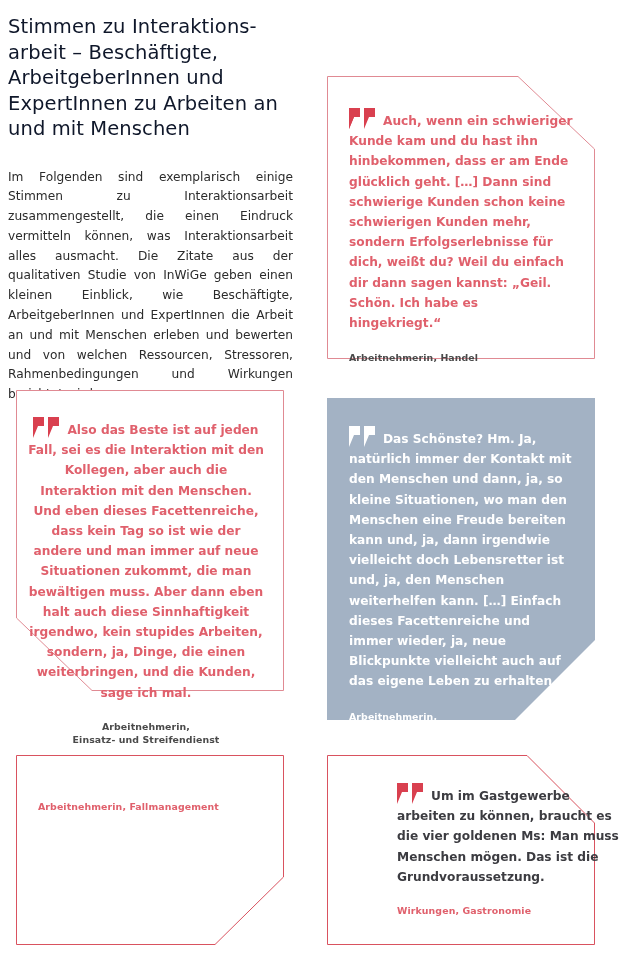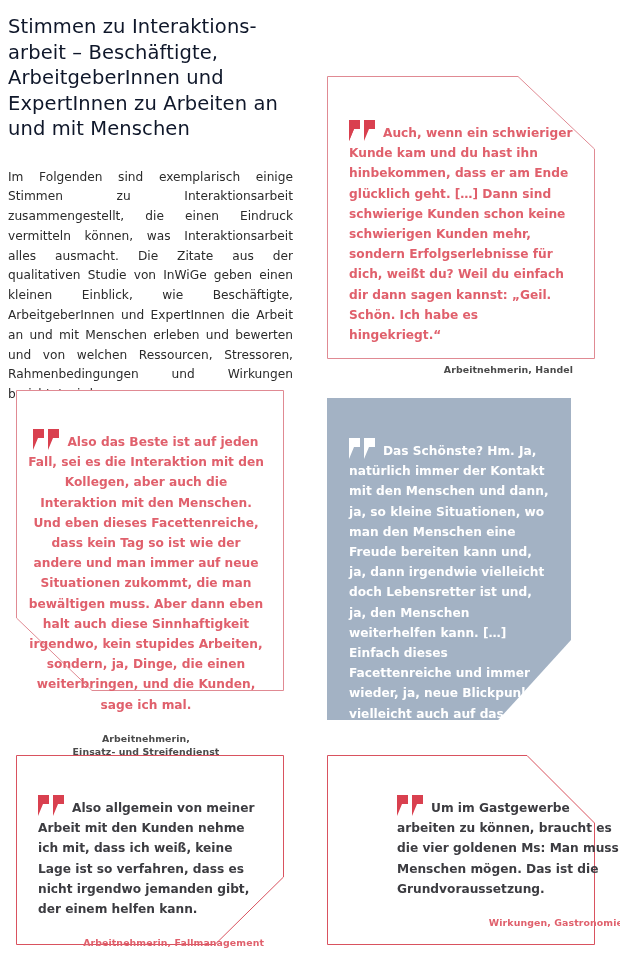--- a/index.html
+++ b/index.html
@@ -54,21 +54,21 @@
   
   .qbox svg.frame {
     position: absolute;
     left: 0; top: 0;
     width: 100%;
     height: 100%;
     display: block;
   }
   .qbox .content {
     position: absolute;
-    left: 0; top: 12px;
+    left: 0; top: 0;
     width: 100%;
     height: 100%;
     box-sizing: border-box;
   }
 
   .quote-text {
     margin: 0;
     font-size: 12.2px;
     line-height: 20.2px;
     font-weight: 600;
@@ -77,21 +77,20 @@
     display: inline-block;
     vertical-align: -4px;
     margin-right: 7px;
   }
   .attrib {
     margin: 0;
     font-size: 9.4px;
     line-height: 13.5px;
     font-weight: 700;
     letter-spacing: 0.1px;
-    text-align: right;
   }
 
   
   .theme-red   .quote-text { color: #e0606c; }
   .theme-red   .attrib     { color: #4a4a4a; }
   .theme-red2  .quote-text { color: #e0606c; }
   .theme-red2  .attrib     { color: #4a4a4a; }
   .theme-gray  .quote-text { color: #ffffff; }
   .theme-gray  .attrib     { color: #ffffff; }
   .theme-dark  .quote-text { color: #3c3c41; }
@@ -141,21 +140,21 @@
             <polygon points="0,0 11,0 11,9 5,9 0,21" fill="#d9404f"></polygon>
             <polygon points="15,0 26,0 26,9 20,9 15,21" fill="#d9404f"></polygon>
           </svg>
         </span><span>Also das Beste ist auf jeden Fall, sei es die Interaktion mit den Kollegen, aber auch die Interaktion mit den Menschen. Und eben dieses Facettenreiche, dass kein Tag so ist wie der andere und man immer auf neue Situationen zukommt, die man bewältigen muss. Aber dann eben halt auch diese Sinnhaftigkeit irgendwo, kein stupides Arbeiten, sondern, ja, Dinge, die einen weiterbringen, und die Kunden, sage ich mal.</span>
       </p>
       <p class="attrib center-lines" style="margin-top:17px;">Arbeitnehmerin,</p>
       <p class="attrib center-lines">Einsatz- und Streifendienst</p>
     </div>
   </div>
 
-  <div class="qbox theme-gray" style="left:327px; top:398px; width:244px; height:322px;">
+  <div class="qbox theme-gray" style="left:327px; top:398px; width:268px; height:322px;">
     <svg class="frame" viewBox="0 0 268 322" preserveAspectRatio="none">
       <polygon points="0,0 268,0 268,242 188,322 0,322" fill="#a3b2c4"></polygon>
     </svg>
     <div class="content" style="padding:28px 22px 0 22px;">
       <p class="quote-text">
         <span class="qmark">
           <svg width="27" height="21" viewBox="0 0 27 21" aria-hidden="true">
             <polygon points="0,0 11,0 11,9 5,9 0,21" fill="#ffffff"></polygon>
             <polygon points="15,0 26,0 26,9 20,9 15,21" fill="#ffffff"></polygon>
           </svg>
@@ -164,28 +163,20 @@
       <p class="attrib" style="margin-top:18px;">Arbeitnehmerin,</p>
       <p class="attrib">Einsatz- und Streifendienst</p>
     </div>
   </div>
 
   <div class="qbox theme-dark" style="left:16px; top:755px; width:268px; height:190px;">
     <svg class="frame" viewBox="0 0 268 190" preserveAspectRatio="none">
       <polygon points="0.5,0.5 267.5,0.5 267.5,122 199,189.5 0.5,189.5" fill="#ffffff" stroke="#d9525f" stroke-width="1"></polygon>
     </svg>
     <div class="content" style="padding:28px 20px 0 22px;">
-      <p class="quote-text">
-        <span class="qmark">
-          <svg width="27" height="21" viewBox="0 0 27 21" aria-hidden="true">
-            <polygon points="0,0 11,0 11,9 5,9 0,21" fill="#d9404f"></polygon>
-            <polygon points="15,0 26,0 26,9 20,9 15,21" fill="#d9404f"></polygon>
-          </svg>
-        </span><span>Also allgemein von meiner Arbeit mit den Kunden nehme ich mit, dass ich weiß, keine Lage ist so verfahren, dass es nicht irgendwo jemanden gibt, der einem helfen kann.</span>
-      </p>
       <p class="attrib" style="margin-top:17px;">Arbeitnehmerin, Fallmanagement</p>
     </div>
   </div>
 
   <div class="qbox theme-dark" style="left:327px; top:755px; width:268px; height:190px;">
     <svg class="frame" viewBox="0 0 268 190" preserveAspectRatio="none">
       <polygon points="0.5,0.5 200,0.5 267.5,68 267.5,189.5 0.5,189.5" fill="#ffffff" stroke="#d9525f" stroke-width="1"></polygon>
     </svg>
     <div class="content" style="padding:28px 20px 0 22px;margin-left:48px;">
       <p class="quote-text">

